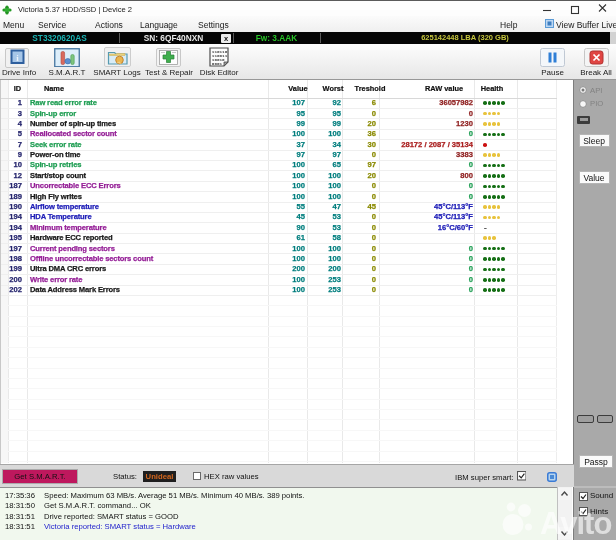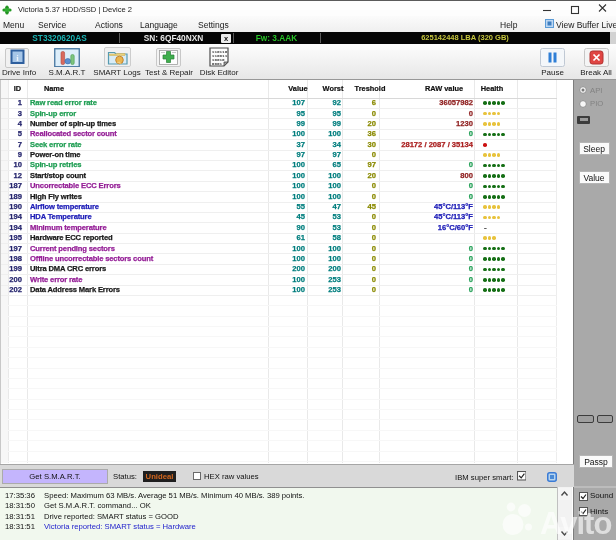--- a/index.html
+++ b/index.html
@@ -237,20 +237,21 @@
       <span class="cdots">
         <span class="dot dr" style="left:0px"></span>
       </span>
     </div>
     <div class="abs row" style="top:150.10000000000002px;width:574px">
       <span class="cid">9</span>
       <span class="cname k">Power-on time</span>
       <span class="cval">97</span>
       <span class="cwst">97</span>
       <span class="ctre">0</span>
+      <span class="craw m">3383</span>
       <span class="cdots">
         <span class="dot dy" style="left:0px"></span>
         <span class="dot dy" style="left:4.55px"></span>
         <span class="dot dy" style="left:9.1px"></span>
         <span class="dot dy" style="left:13.649999999999999px"></span>
       </span>
     </div>
     <div class="abs row" style="top:160.48000000000002px;width:574px">
       <span class="cid">10</span>
       <span class="cname g">Spin-up retries</span>
@@ -481,40 +482,40 @@
       <circle cx="4" cy="4" r="3.4" fill="#f2f2f2" stroke="#8f8f8f"></circle>
       <circle cx="4" cy="4" r="1.5" fill="#7a7a7a"></circle>
     </svg>
   <div style="position:absolute;left:16px;top:5.5px;font-size:7.7px;color:#828282">API</div>
   <svg style="position:absolute;left:5px;top:19.5px" width="8" height="8" viewBox="0 0 8 8">
       <circle cx="4" cy="4" r="3.4" fill="#f6f6f6" stroke="#8f8f8f"></circle>
     </svg>
   <div style="position:absolute;left:16px;top:19px;font-size:7.7px;color:#828282">PIO</div>
   <div style="position:absolute;left:3px;top:35.5px;width:13px;height:8px;background:#3c3c3c;border-radius:1px"></div>
   <div style="position:absolute;left:5.5px;top:38px;width:8px;height:3px;background:#9a9a9a"></div>
-  <div class="rbtn" style="position:absolute;left:4.5px;top:62px;width:31px;height:13px;line-height:12px">Sleep</div>
+  <div class="rbtn" style="position:absolute;left:4.5px;top:54px;width:31px;height:13px;line-height:12px">Sleep</div>
   <div class="rbtn" style="position:absolute;left:4.5px;top:91px;width:31px;height:13px;line-height:12px">Value</div>
   <div style="position:absolute;left:3px;top:335px;width:16.5px;height:7.5px;background:#9e9e9e;border:1.4px solid #3c3c3c;border-radius:2px"></div>
   <div style="position:absolute;left:22.5px;top:335px;width:16.5px;height:7.5px;background:#9e9e9e;border:1.4px solid #3c3c3c;border-radius:2px"></div>
   <div class="rbtn" style="position:absolute;left:5px;top:375px;width:34px;height:13px;line-height:12px">Passp</div>
   <div style="position:absolute;left:0;top:406px;width:42px;height:2px;background:#bcbcbc"></div>
   <svg style="position:absolute;left:4.5px;top:411.5px" width="9" height="9" viewBox="0 0 9 9">
       <rect x="0.5" y="0.5" width="8" height="8" fill="#fff" stroke="#555"></rect>
       <path d="M2 4.5l2 2 3-4" fill="none" stroke="#222" stroke-width="1.2"></path>
     </svg>
   <div style="position:absolute;left:16px;top:411px;font-size:8px;color:#111">Sound</div>
   <svg style="position:absolute;left:4.5px;top:427px" width="9" height="9" viewBox="0 0 9 9">
       <rect x="0.5" y="0.5" width="8" height="8" fill="#fff" stroke="#555"></rect>
       <path d="M2 4.5l2 2 3-4" fill="none" stroke="#222" stroke-width="1.2"></path>
     </svg>
   <div style="position:absolute;left:16px;top:426.5px;font-size:8px;color:#111">Hints</div>
 </div>
 
 <div class="abs" id="botbar">
-  <div style="position:absolute;left:2px;top:3.5px;width:106px;height:15.5px;background:#c4b5fd;border:1px solid #ababab;font-size:7.7px;color:#111;text-align:center;line-height:14.5px">Get S.M.A.R.T.</div>
+  <div style="position:absolute;left:2px;top:3.5px;width:76px;height:15.5px;background:#be185d;border:1px solid #ababab;font-size:7.7px;color:#111;text-align:center;line-height:14.5px">Get S.M.A.R.T.</div>
   <div style="position:absolute;left:113px;top:7px;font-size:7.7px;color:#111">Status:</div>
   <div style="position:absolute;left:143px;top:5.5px;width:33px;height:11.5px;background:#1f1f1f;color:#d2661e;font-size:7.7px;font-weight:bold;text-align:center;line-height:11.5px">Unideal</div>
   <svg style="position:absolute;left:192.5px;top:6.5px" width="8" height="8" viewBox="0 0 8 8">
       <rect x="0.5" y="0.5" width="7" height="7" fill="#fff" stroke="#6a6a6a"></rect>
     </svg>
   <div style="position:absolute;left:204px;top:6.5px;font-size:7.7px;color:#111">HEX raw values</div>
   <div style="position:absolute;left:455px;top:7.5px;font-size:7.7px;color:#111">IBM super smart:</div>
   <svg style="position:absolute;left:516.5px;top:6px" width="9.5" height="9.5" viewBox="0 0 9 9">
       <rect x="0.5" y="0.5" width="8" height="8" fill="#fff" stroke="#555"></rect>
       <path d="M2 4.5l2 2 3-4" fill="none" stroke="#222" stroke-width="1.1"></path>

